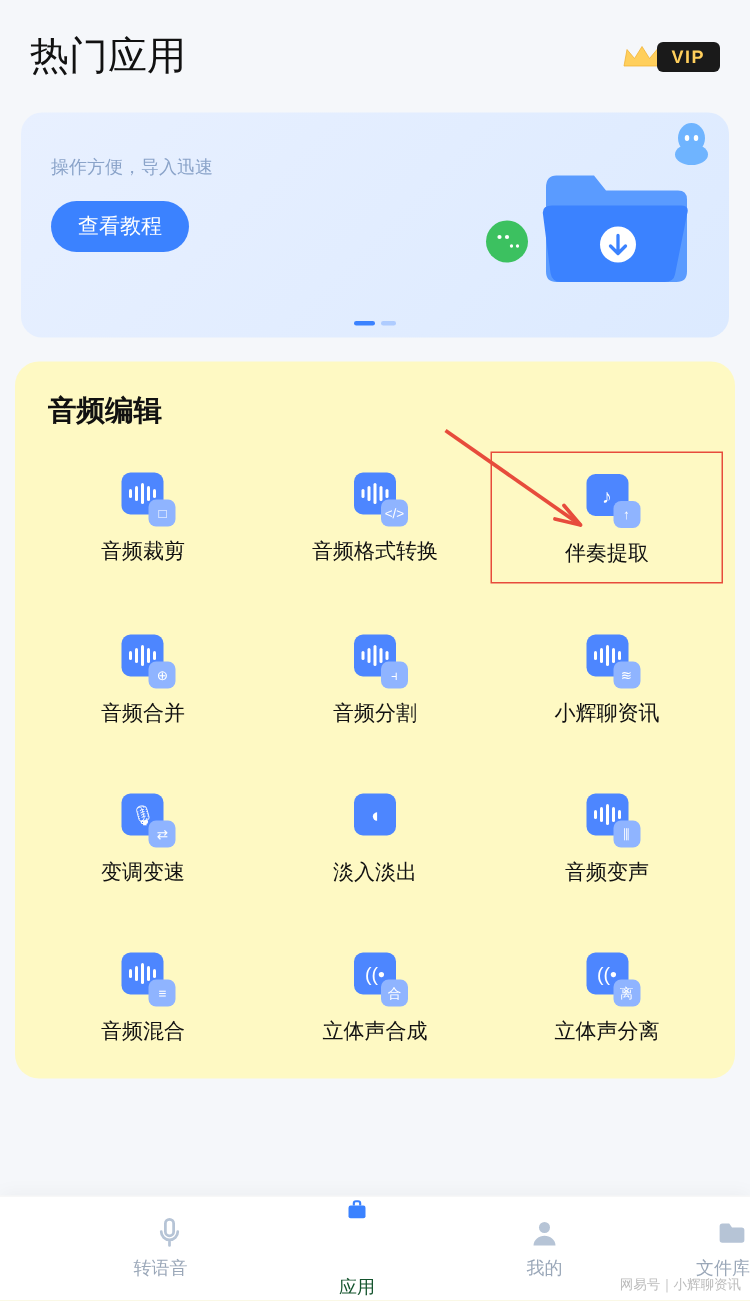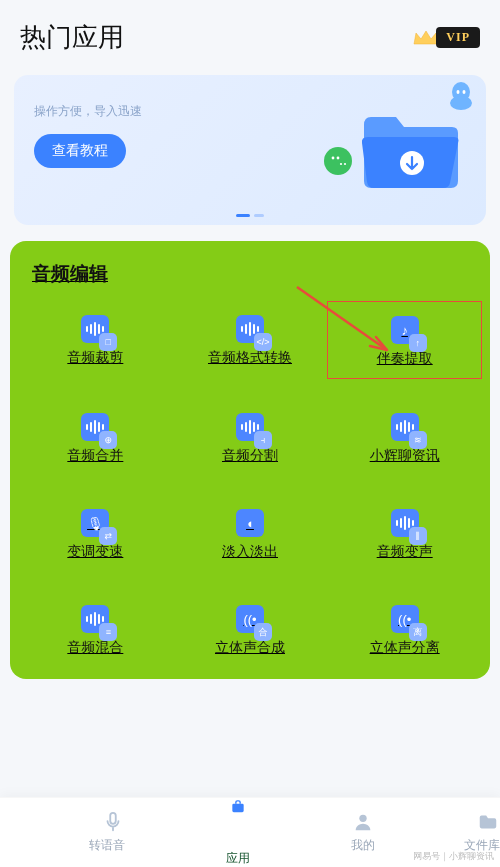--- a/index.html
+++ b/index.html
@@ -18,21 +18,20 @@
   padding: 20px 20px 10px 20px;
 }
 .page-title {
   font-size: 26px;
   font-weight: 400;
   color: #111;
 }
 .vip-badge {
   display: flex;
   align-items: center;
-  font-family: Liberation Serif, serif;
 }
 .crown-svg { width: 28px; height: 20px; display: block; }
 .vip-pill {
   background: #1a1a1a;
   color: #ffcf5c;
   font-size: 12px;
   font-weight: 700;
   padding: 3px 10px;
   border-radius: 4px;
   margin-left: -4px;
@@ -95,25 +94,24 @@
   left: 50%;
   transform: translateX(-50%);
   display: flex;
   gap: 4px;
 }
 .dots .dot {
   width: 10px; height: 3px; border-radius: 2px; background: rgba(59,130,255,.3);
 }
 .dots .dot.active { background: #3b82ff; width: 14px; }
 .card {
-  background: #84cc16;
+  background: #fef9c3;
   margin: 16px 10px 0 10px;
   border-radius: 16px;
   padding: 20px 8px 12px 8px;
-  text-decoration: underline;
 }
 .section-title {
   font-size: 19px;
   font-weight: 700;
   color: #111;
   padding: 0 14px 14px 14px;
 }
 .grid {
   display: grid;
   grid-template-columns: repeat(3, 1fr);
@@ -153,20 +151,21 @@
 }
 .tool-icon .bars {
   display: flex; gap: 2px; align-items: center;
 }
 .tool-icon .bars span {
   width: 2px; background: #fff; border-radius: 1px;
 }
 .cell-label {
   font-size: 14px;
   color: #111;
+  margin-top: 10px;
   font-weight: 500;
 }
 .arrow {
   position: absolute;
   top: 282px;
   left: 292px;
   pointer-events: none;
   z-index: 5;
 }
 .tabbar {

